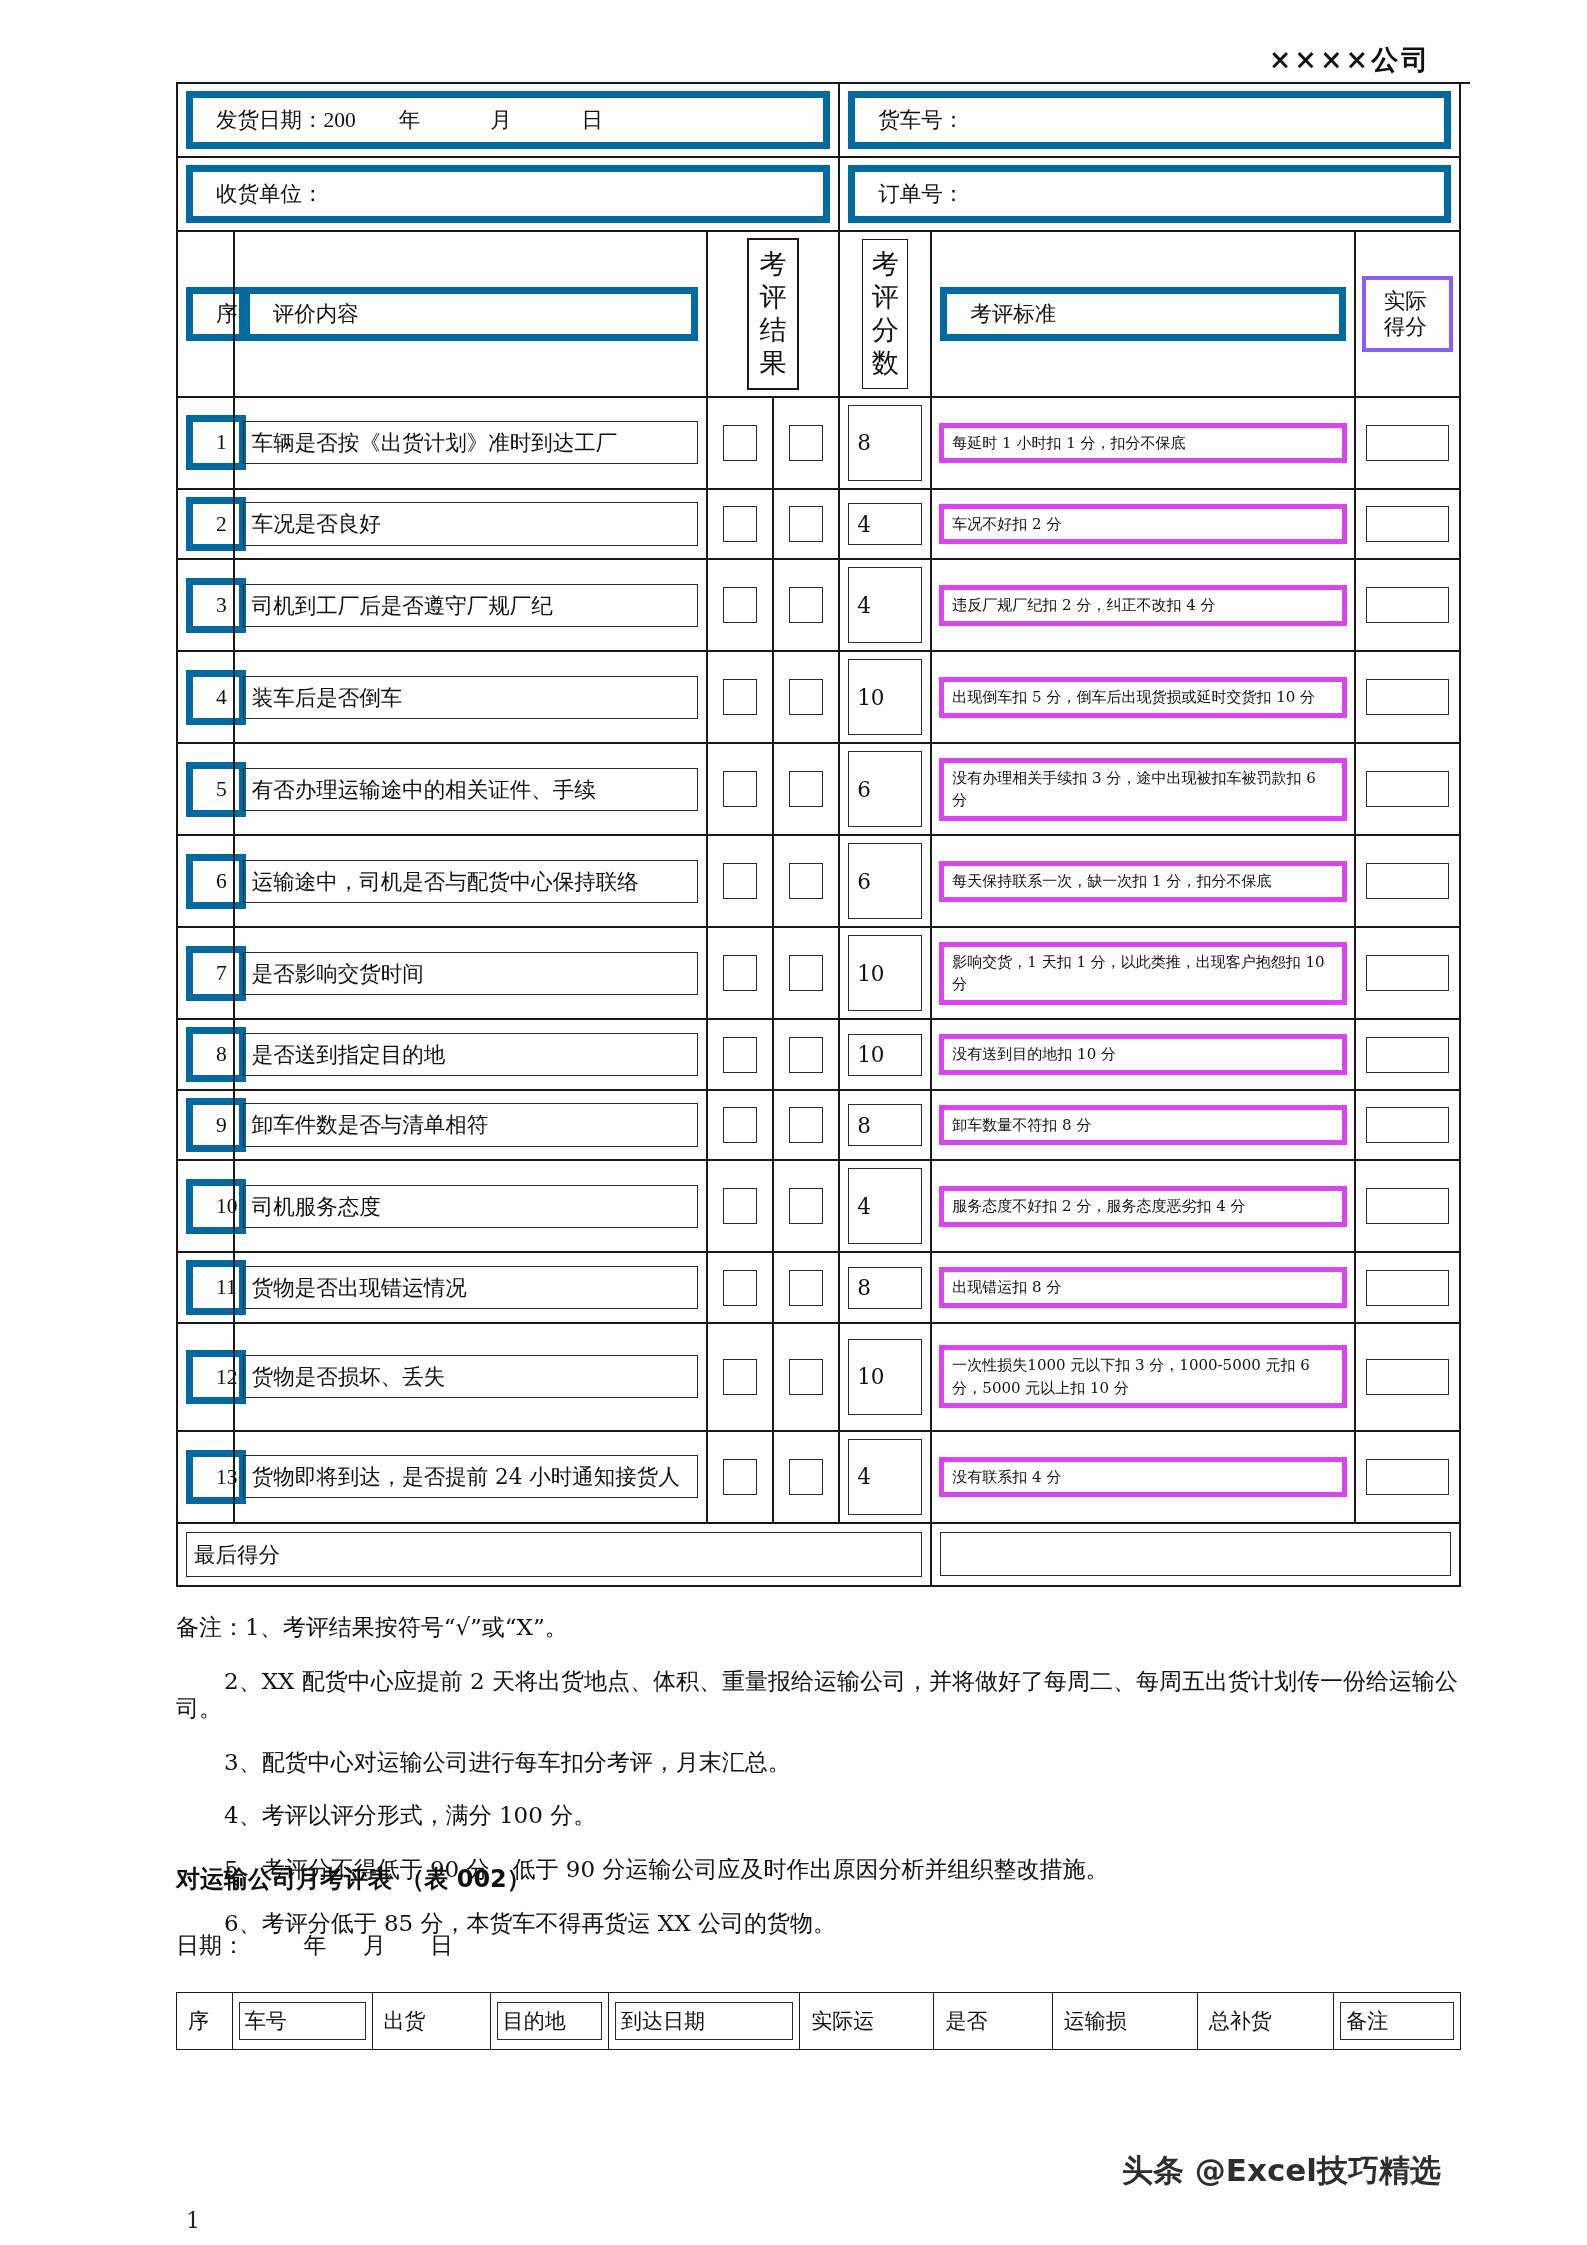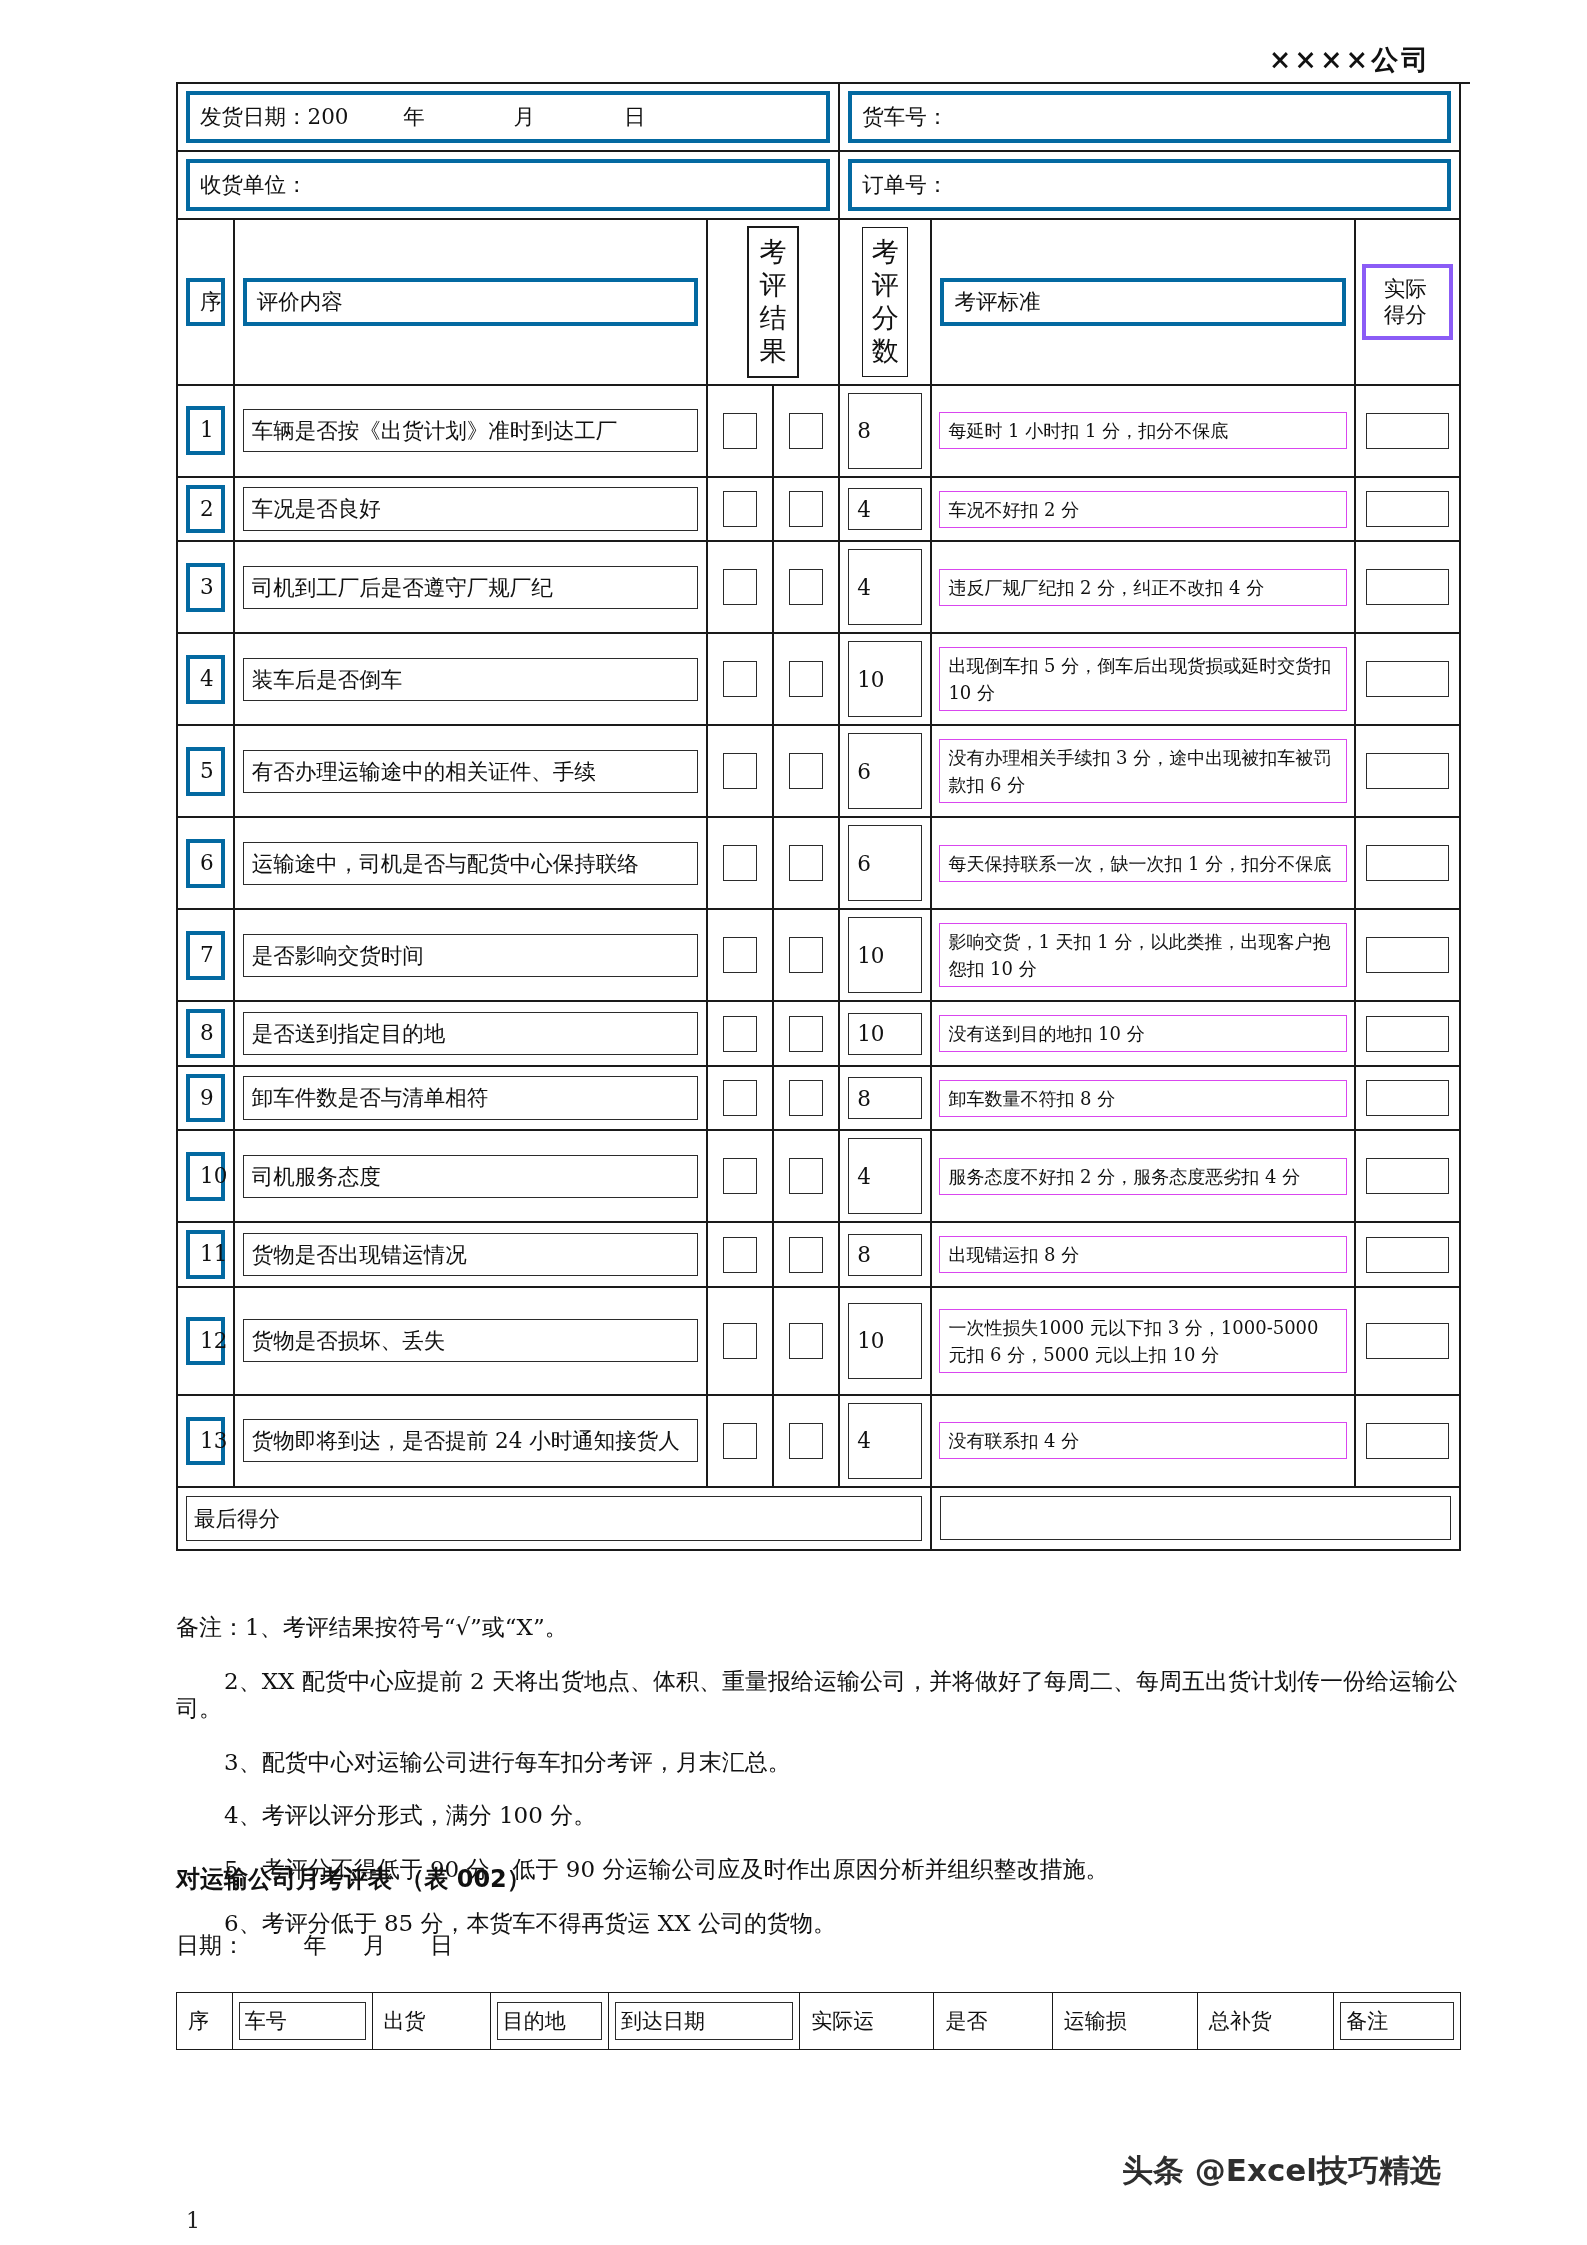--- a/index.html
+++ b/index.html
@@ -49,28 +49,29 @@
     table-layout: fixed;
   }
   .main-table td {
     border: 2px solid #1a1a1a;
     padding: 0;
     vertical-align: middle;
   }
 
   
   .ibox {
-    border: 4px solid #0369a1;
+    border: 7px solid #0369a1;
     margin: 7px 8px;
-    padding: 5px 10px;
+    padding: 5px 23px;
     min-height: 30px;
     font-size: 21.5px;
     line-height: 1.42;
     display: flex;
     align-items: center;
+    font-family: Liberation Serif, serif;
   }
 
   .topcell { height: 56px; }
   .topcell .ibox { min-height: 34px; }
 
   .date-line {
     display: flex;
     align-items: center;
     white-space: pre;
   }
@@ -121,24 +122,24 @@
   }
   .score-box.tall { min-height: 64px; }
 
   .blank-box {
     border: 1px solid #2b2b2b;
     margin: 8px 10px;
     height: 34px;
   }
 
   .std-box {
-    border: 1px solid #d946ef;
+    border: 5px solid #d946ef;
     margin: 6px 7px;
     padding: 4px 8px;
-    font-size: 18px;
+    font-size: 15px;
     line-height: 1.50;
   }
 
   .content-box {
     border: 1px solid #2b2b2b;
     margin: 7px 8px;
     padding: 5px 8px;
     font-size: 21.5px;
     line-height: 1.45;
   }

